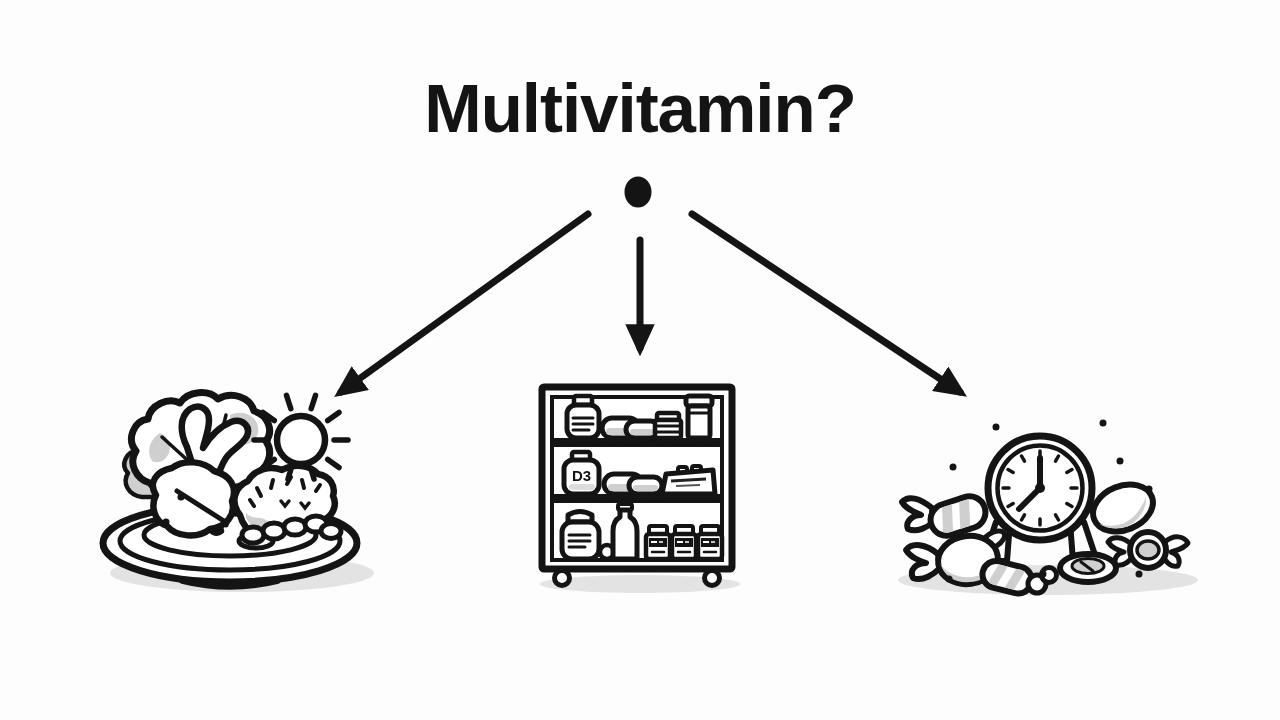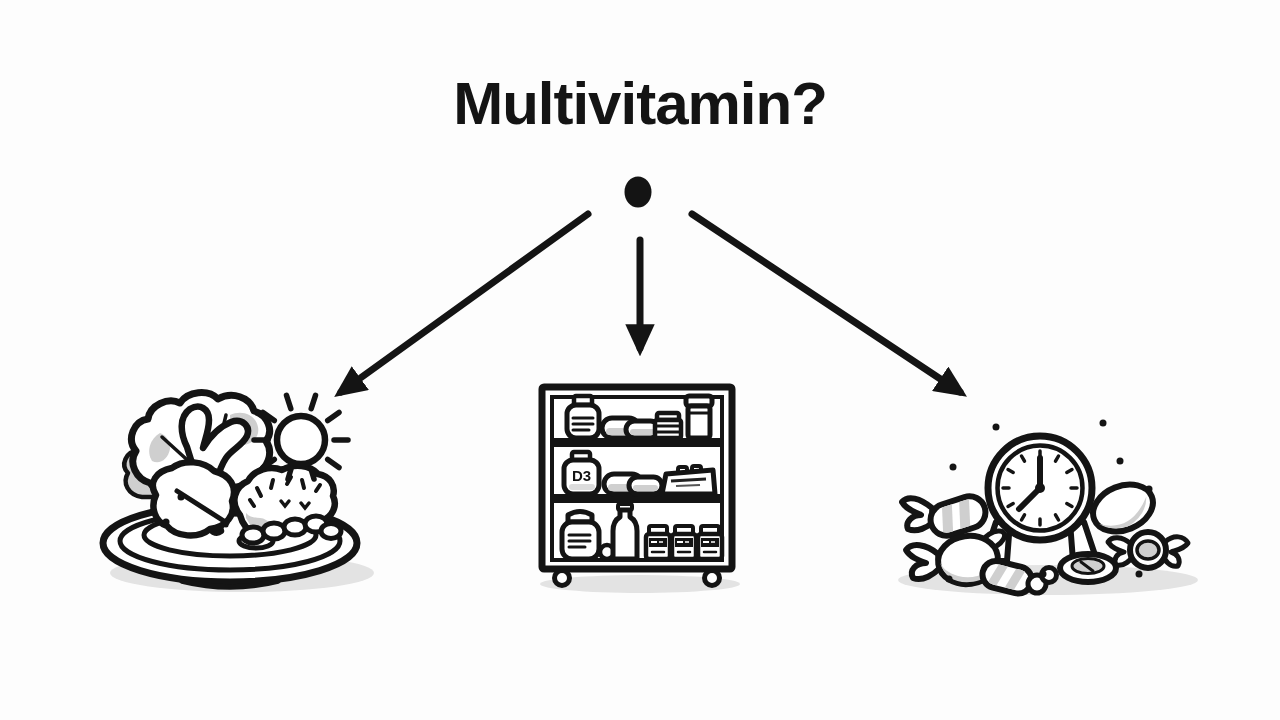--- a/index.html
+++ b/index.html
@@ -1,20 +1,20 @@
 <!DOCTYPE html>
 <html style="--ink: #141414; --shade: #cfcfcf; --shadow: #e3e3e3; --bg: #fdfdfd;"><head>
 <meta charset="utf-8">
 <style>
   :root{ --ink:#141414; --shade:#cfcfcf; --shadow:#e3e3e3; --bg:#fdfdfd; }
   html,body{margin:0;padding:0;}
   body{background:var(--bg);font-family:"Liberation Sans","DejaVu Sans",sans-serif;}
   .canvas{position:relative;width:1280px;height:720px;background:var(--bg);overflow:hidden;}
   .title{position:absolute;left:0;right:0;top:74px;text-align:center;
-         font-size:60px;font-weight:700;letter-spacing:-1px;color:var(--ink);line-height:1;}
+         font-size:69px;font-weight:700;letter-spacing:-1px;color:var(--ink);line-height:1;}
   .abs{position:absolute;}
   .ink-line{stroke:var(--ink);stroke-linecap:round;fill:none;}
   .ws{fill:#fff;stroke:var(--ink);stroke-linejoin:round;}
   .sf{fill:var(--shade);stroke:none;}
   svg{display:block;overflow:visible;}
   text.d3{font-family:"Liberation Sans","DejaVu Sans",sans-serif;font-weight:700;font-size:15px;fill:var(--ink);}
 </style>
 </head>
 <body>
 

